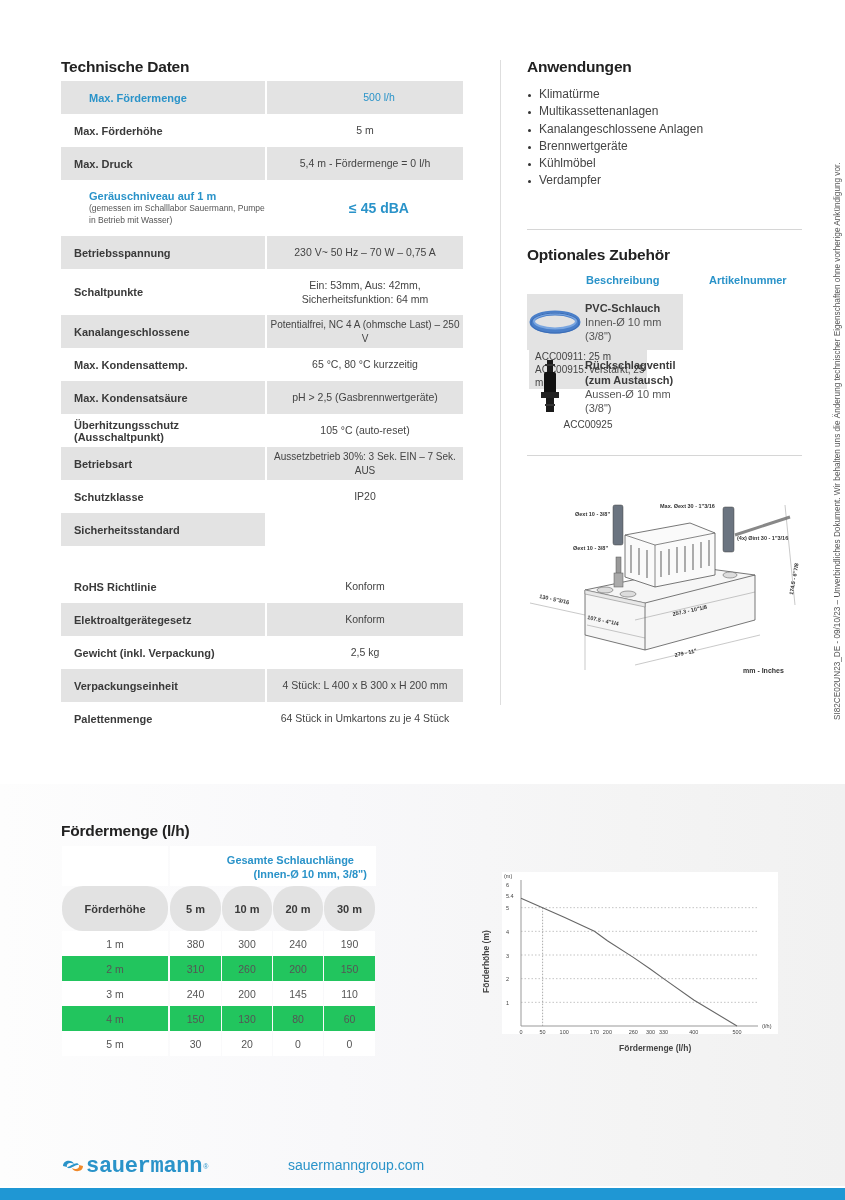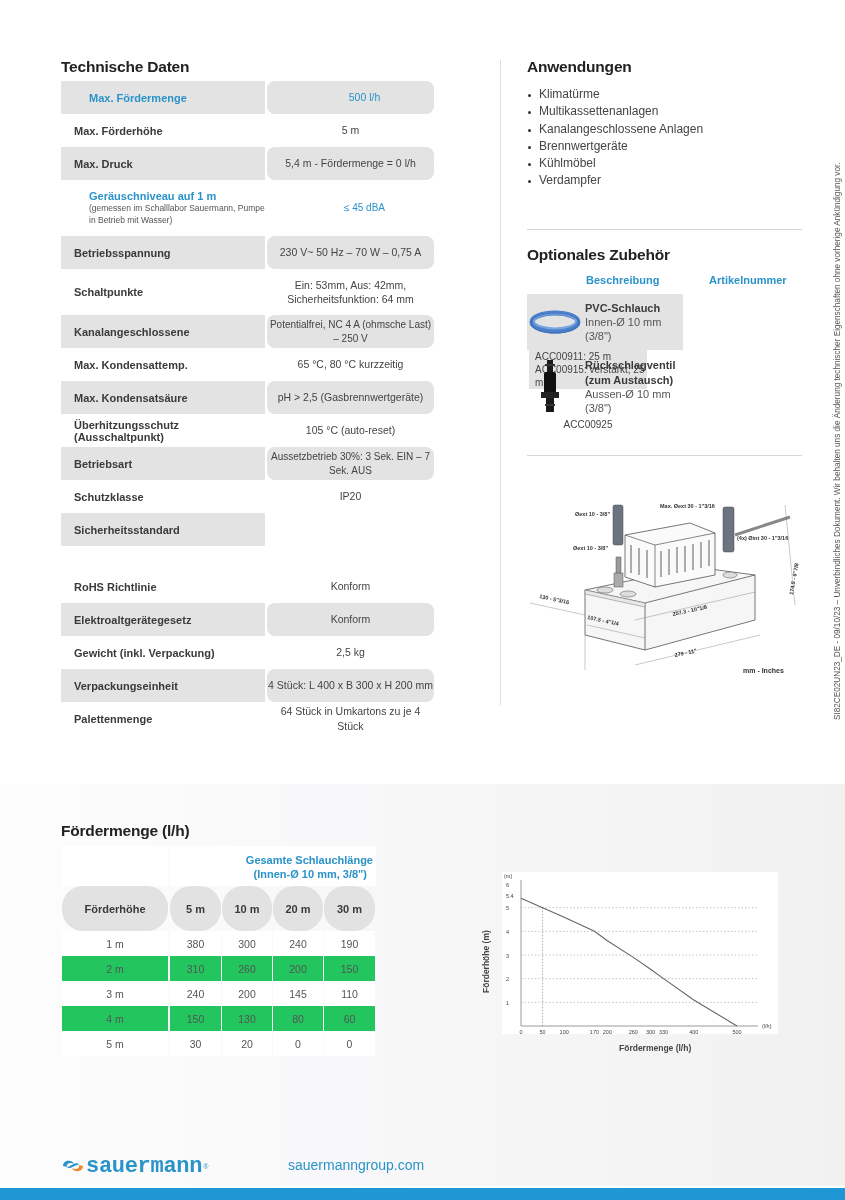--- a/index.html
+++ b/index.html
@@ -30,28 +30,27 @@
     display: flex; align-items: center;
     font-size: 11px;
   }
   .trow .lab {
     width: 204px;
     padding-left: 13px;
     font-weight: bold;
     color: #3a3a3a;
   }
   .trow .val {
-    width: 167px;
+    width: 196px;
     margin-left: 2px;
     justify-content: center;
     text-align: center;
     color: #444;
     font-size: 10.5px;
     line-height: 1.35;
-    border-radius: 8px;
   }
   .trow.shaded .lab, .trow.shaded .val { background: #e3e3e3; }
   .trow.accent .lab, .trow.accent .val { color: #2a93c9; padding-left: 28px; }
   .trow .lab .sub {
     display: block;
     font-weight: normal;
     font-size: 8.5px;
     color: #555;
     line-height: 1.3;
     margin-top: 1px;
@@ -109,21 +108,21 @@
 
   
   #lower-band {
     left: 0; top: 784px; width: 845px; height: 402px;
     background: linear-gradient(90deg, #fdfdfd 0%, #f8f8fa 40%, #f4f4f4 75%, #f1f1f1 100%);
   }
 
   #flow-title { left: 61px; top: 822px; }
 
   
-  #flow-sub1 { left: 176px; width: 197px; top: 854px; text-align: right; font-size: 11px; font-weight: bold; color: #2a93c9; }
+  #flow-sub1 { left: 157px; width: 197px; top: 854px; text-align: right; font-size: 11px; font-weight: bold; color: #2a93c9; }
   #flow-sub2 { left: 170px; width: 197px; top: 868px; text-align: right; font-size: 11px; font-weight: bold; color: #2a93c9; }
   #flow-left-block { left: 62px; top: 846px; width: 106px; height: 40px; background: #ffffff; }
   #flow-mid-block { left: 170px; top: 846px; width: 206px; height: 40px; background: #ffffff; }
   #flow-table { left: 62px; top: 886px; width: 314px; }
   .frow { display: flex; height: 25px; }
   .frow.head { height: 45px; }
   .frow .c {
     display: flex; align-items: center; justify-content: center;
     font-size: 10.5px; color: #555;
   }
@@ -170,21 +169,21 @@
   </div>
   <div class="trow shaded" style="height:33px;">
     <div class="lab">Max. Druck</div>
     <div class="val">5,4 m - Fördermenge = 0 l/h</div>
   </div>
   <div class="trow accent" style="height:56px;">
     <div class="lab stack">
       <span class="main">Geräuschniveau auf 1 m</span>
       <span class="sub">(gemessen im Schalllabor Sauermann, Pumpe in Betrieb mit Wasser)</span>
     </div>
-    <div class="val" style="font-weight:normal;font-size:10px;">≤ 45 dBA</div>
+    <div class="val" style="font-weight:bold;font-size:14px;">≤ 45 dBA</div>
   </div>
   <div class="trow shaded" style="height:33px;">
     <div class="lab">Betriebsspannung</div>
     <div class="val">230 V~ 50 Hz – 70 W – 0,75 A</div>
   </div>
   <div class="trow" style="height:46px;">
     <div class="lab">Schaltpunkte</div>
     <div class="val" style="flex-direction:column;">
       <span>Ein: 53mm, Aus: 42mm,</span>
       <span>Sicherheitsfunktion: 64 mm</span>

